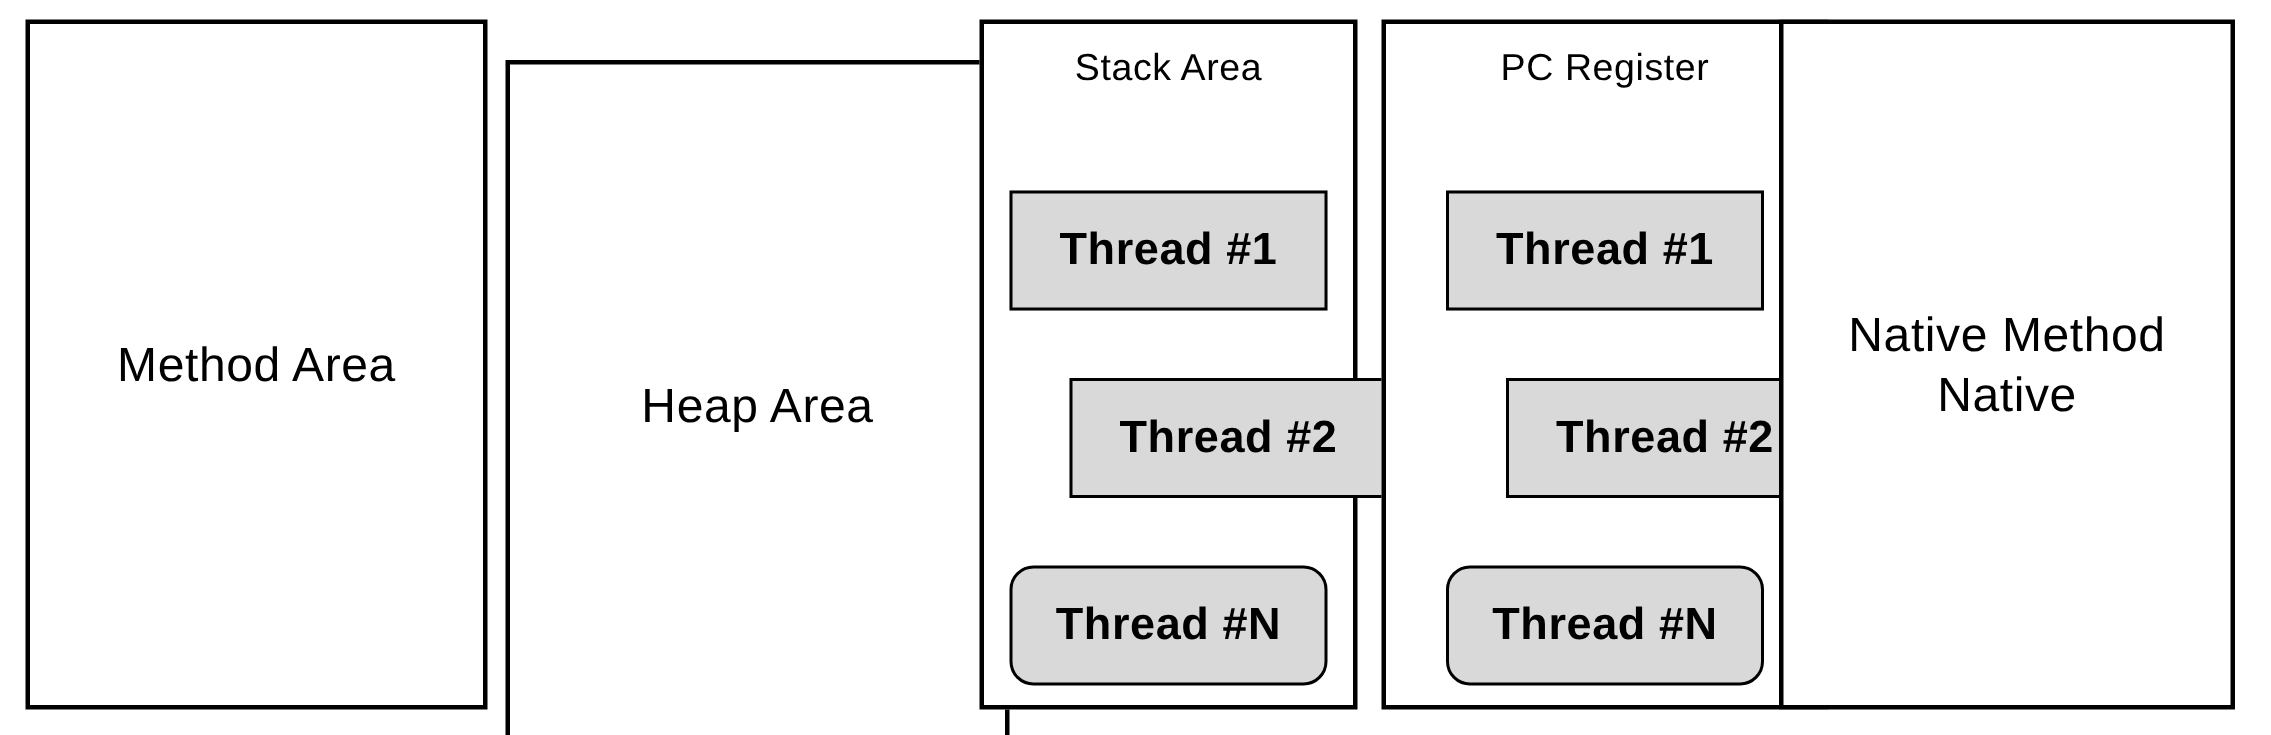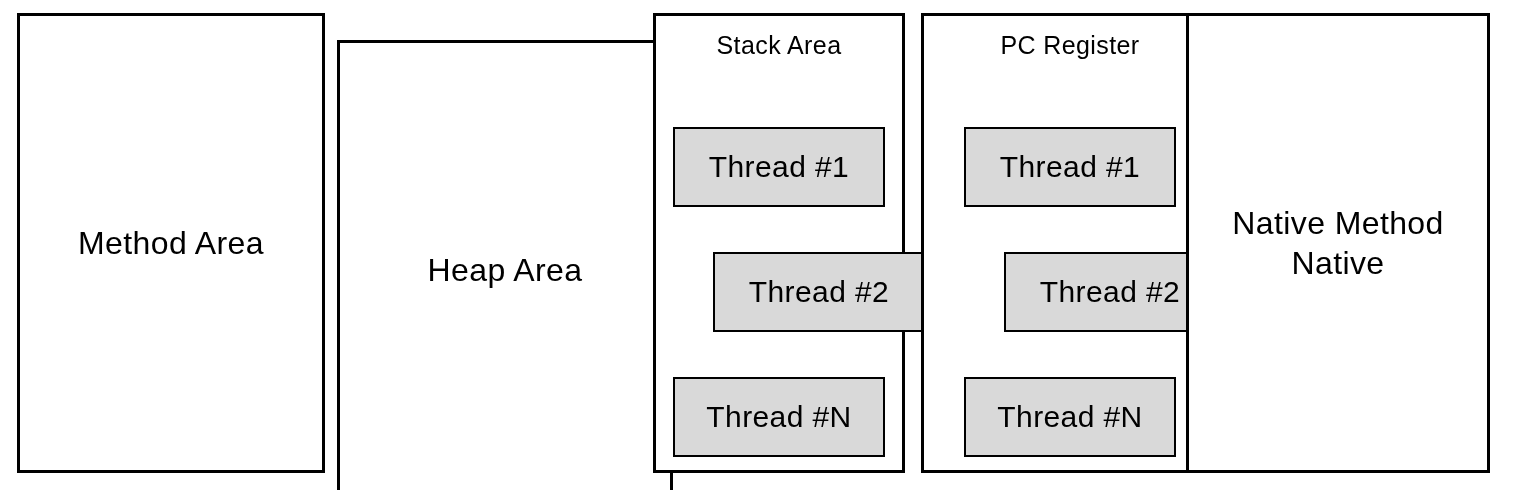--- a/index.html
+++ b/index.html
@@ -57,24 +57,25 @@
     width: 212px;
     height: 80px;
     background: #d9d9d9;
     border: 2px solid #000000;
     box-sizing: border-box;
     display: flex;
     align-items: center;
     justify-content: center;
     font-size: 30px;
     letter-spacing: 0.4px;
+    font-weight: bold;
   }
   .thread-box.t1 { top: 111px; }
   .thread-box.t2 { top: 236px; margin-left: 40px; }
-  .thread-box.tn { top: 361px; }
+  .thread-box.tn { top: 361px; border-radius: 16px; }
 </style>
 </head>
 <body>
 
 <div class="canvas">
 
   <div class="area plain" id="area-method">
     <div class="area-label">Method Area</div>
   </div>
 

